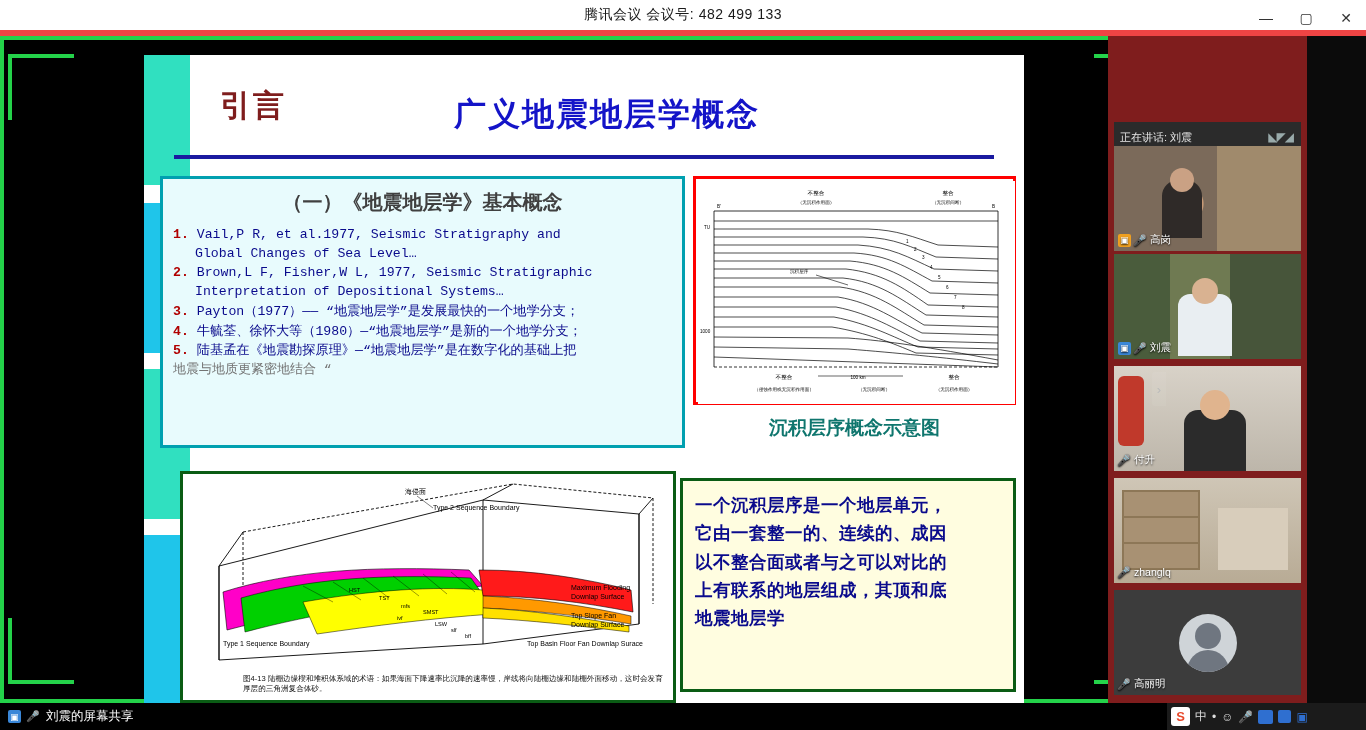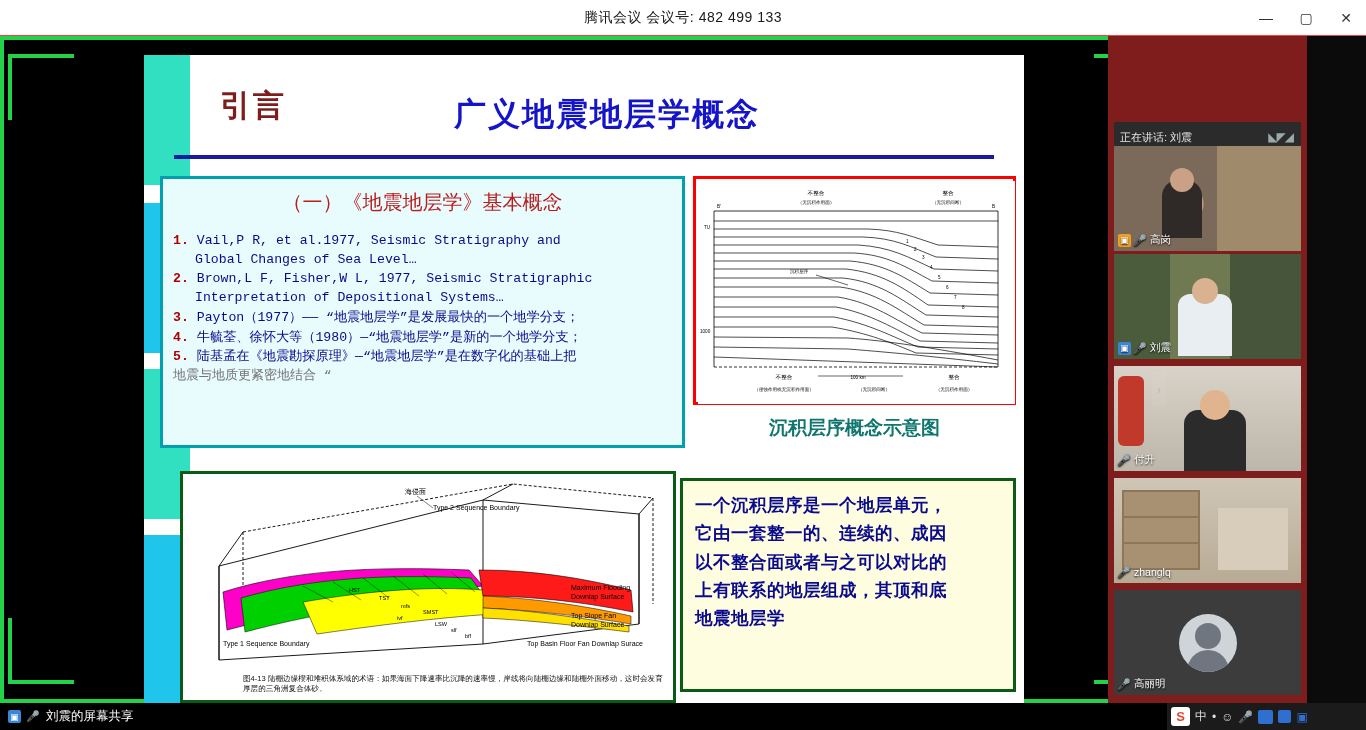--- a/index.html
+++ b/index.html
@@ -7,21 +7,21 @@
     width: 1366px; height: 730px;
     background: #000;
     font-family: "Liberation Sans", sans-serif;
     overflow: hidden;
   }
   #app { position: relative; width: 1366px; height: 730px; background: #0b0b0b; }
 
   
   .titlebar {
     position: absolute; left: 0; top: 0; width: 1366px; height: 36px;
-    background: #ffffff; border-bottom: 1px solid #ef4444;
+    background: #ffffff; border-bottom: 6px solid #ef4444;
     display: flex; align-items: center; justify-content: center;
   }
   .titlebar .title {
     font-size: 14px; color: #1a1a1a; letter-spacing: .5px;
   }
   .win-controls {
     position: absolute; right: 0; top: 0; height: 36px; display: flex; align-items: center;
   }
   .win-btn {
     width: 40px; height: 36px; display: flex; align-items: center; justify-content: center;
@@ -63,22 +63,22 @@
   .hdr-rule {
     position: absolute; left: 30px; top: 100px; width: 820px; height: 4px; background: #1a1aa0;
   }
 
   
   .box-concepts {
     position: absolute; left: 16px; top: 121px; width: 525px; height: 272px;
     border: 3px solid #00a0b0; background: #e8fbfd;
   }
   .box-concepts h3 {
-    margin: 10px 0 16px 0; text-align: center;
-    color: #b91c1c; font-size: 20px; font-weight: normal;
+    margin: 10px 0 10px 0; text-align: center;
+    color: #404040; font-size: 20px; font-weight: bold;
   }
   .clist { list-style: none; margin: 0 8px 0 10px; }
   .clist li {
     font-size: 13.2px; line-height: 1.42; margin-bottom: 1px; color: #0a0a8c;
     font-family: "Liberation Mono", monospace;
   }
   .clist li .num { color: #b00000; font-weight: bold; }
   .cn { font-family: "Liberation Sans", sans-serif; }
   .indent { display: block; padding-left: 22px; }
   .center-line { display:block; text-align:left; color:#737373; font-size:13px; }

